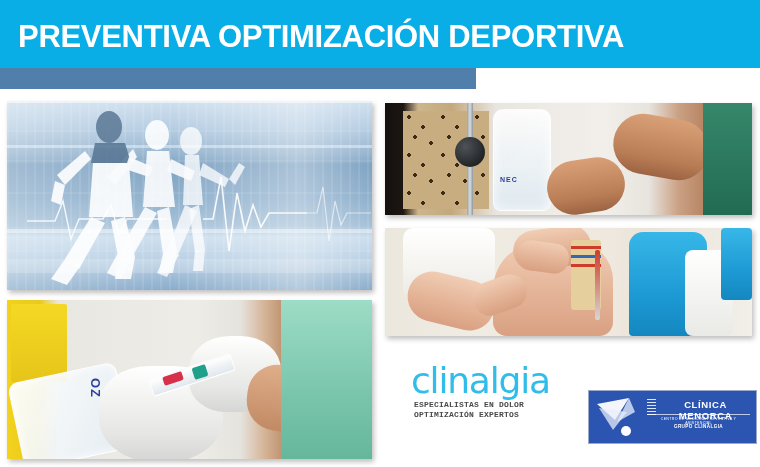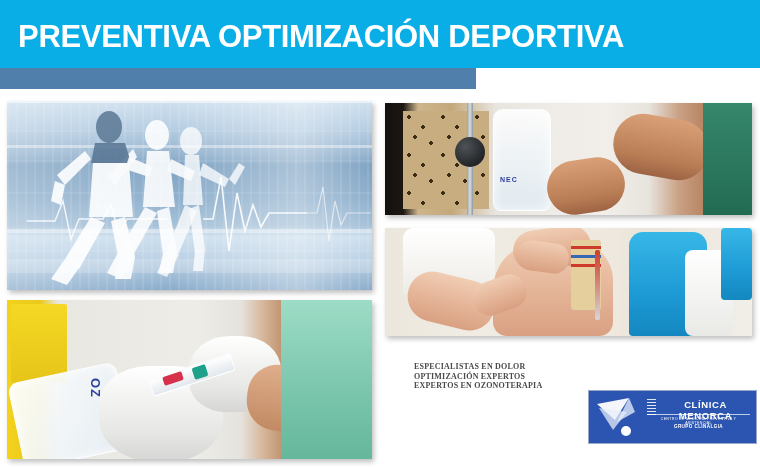--- a/index.html
+++ b/index.html
@@ -290,21 +290,21 @@
     line-height: 38px;
     font-family: "DejaVu Sans", sans-serif;
   }
   .clinalgia-tagline {
     color: #4a4a4a;
     font-size: 8px;
     font-weight: bold;
     line-height: 9.5px;
     letter-spacing: 0.2px;
     margin-left: 3px;
-    font-family: Liberation Serif, serif;
+    font-family: Liberation Mono, monospace;
   }
   #menorca-logo {
     position: absolute;
     left: 177px;
     top: 28px;
     width: 167px;
     height: 52px;
     background: #2b55b0;
     border: 1px solid #9aa9c9;
     overflow: hidden;
@@ -469,23 +469,23 @@
     <div class="oz-syringe-red" style="left:156px;top:74px;width:20px;height:9px;"></div>
     <div class="oz-syringe-teal" style="left:186px;top:66px;width:14px;height:12px;"></div>
     <div class="oz-skin" style="left:240px;top:66px;width:84px;height:66px;transform:rotate(6deg);"></div>
     <div class="oz-gown" style="left:274px;top:0;width:91px;height:159px;"></div>
   </div>
 </div>
 
 <div id="logo-area">
 
   <div id="clinalgia-logo">
+    <div id="clinalgia-wordmark">clinalgia</div>
     <div class="clinalgia-tagline">ESPECIALISTAS EN DOLOR</div>
     <div class="clinalgia-tagline">OPTIMIZACIÓN EXPERTOS</div>
-    <div class="clinalgia-tagline">EXPERTOS EN OZONOTERAPIA</div>
   </div>
 
   <div id="menorca-logo">
     <svg id="menorca-mark" viewBox="0 0 46 42">
       <polygon points="2,8 34,2 20,24" fill="#ffffff" opacity="0.95"></polygon>
       <polygon points="34,2 40,16 22,26" fill="#c9d6ef" opacity="0.9"></polygon>
       <polygon points="4,12 32,16 18,34" fill="#e8eefb" opacity="0.75"></polygon>
       <circle cx="31" cy="35" r="5" fill="#ffffff"></circle>
     </svg>
     <div id="menorca-textbox">

